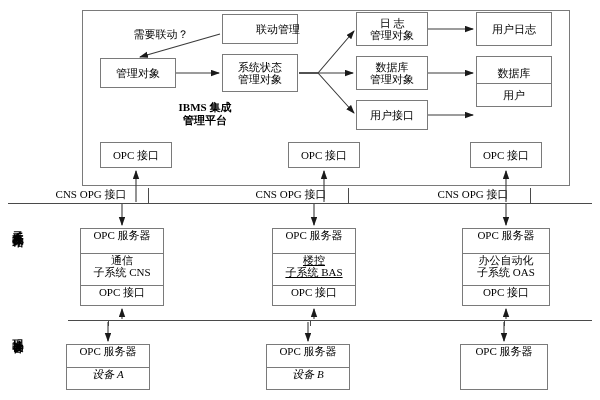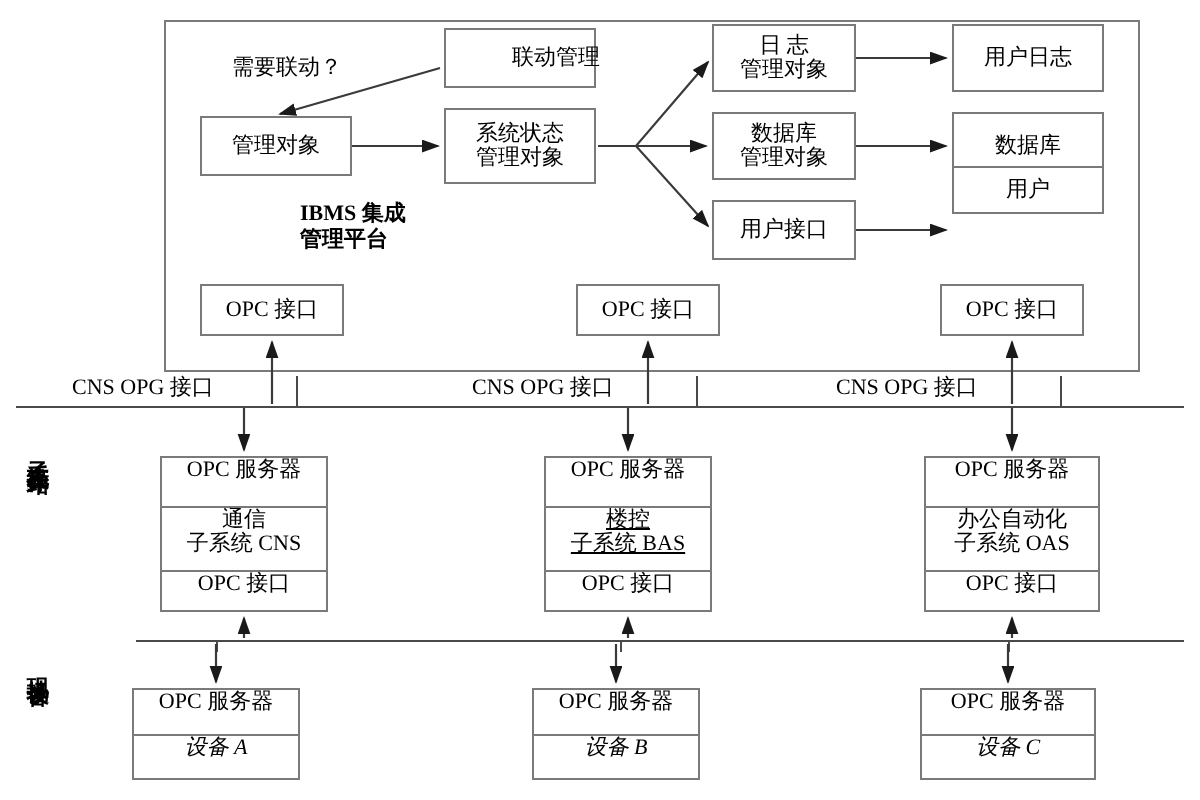--- a/index.html
+++ b/index.html
@@ -22,21 +22,21 @@
          box-sizing:border-box;display:flex;flex-direction:column;}
   .stack .cell{flex:0 0 auto;display:flex;flex-direction:column;
        align-items:center;justify-content:flex-start;text-align:center;
        font-size:11px;line-height:1.12;box-sizing:border-box;}
   .stack .cell + .cell{border-top:1px solid #7a7a7a;}
 
   
   .hl{position:absolute;background:#4a4a4a;height:1px;}
   .vl{position:absolute;background:#4a4a4a;width:1px;}
 
-  .lbl{position:absolute;font-size:11px;white-space:nowrap;line-height:1.15;text-align:left;}
+  .lbl{position:absolute;font-size:11px;white-space:nowrap;line-height:1.15;text-align:center;}
   .lbl.b{font-weight:bold;}
 
   .vlabel{position:absolute;font-size:11px;font-weight:bold;
           writing-mode:vertical-rl;text-orientation:upright;
           letter-spacing:1px;line-height:1;}
 
   svg.ov{position:absolute;left:0;top:0;width:600px;height:400px;
          pointer-events:none;overflow:visible;}
   .ital{font-style:italic;}
 </style>
@@ -182,23 +182,20 @@
       <span class="ln">OPC 服务器</span>
     </div>
     <div class="cell ital" style="height:22px;">
       <span class="ln">设备 B</span>
     </div>
   </div>
 
   <div class="stack" style="left:460px;top:344px;width:88px;height:46px;">
     <div class="cell" style="height:22px;">
       <span class="ln">OPC 服务器</span>
-    </div>
-    <div class="cell ital" style="height:22px;">
-      <span class="ln">设备 C</span>
     </div>
   </div>
 
   <svg class="ov" viewBox="0 0 600 400">
     <defs>
       <marker id="ah" markerWidth="9" markerHeight="9" refX="8" refY="3.2" orient="auto" markerUnits="userSpaceOnUse">
         <path d="M0,0 L9,3.2 L0,6.4 z" fill="#1a1a1a"></path>
       </marker>
     </defs>
     <g stroke="#3a3a3a" stroke-width="1.1" fill="none" marker-end="url(#ah)">

